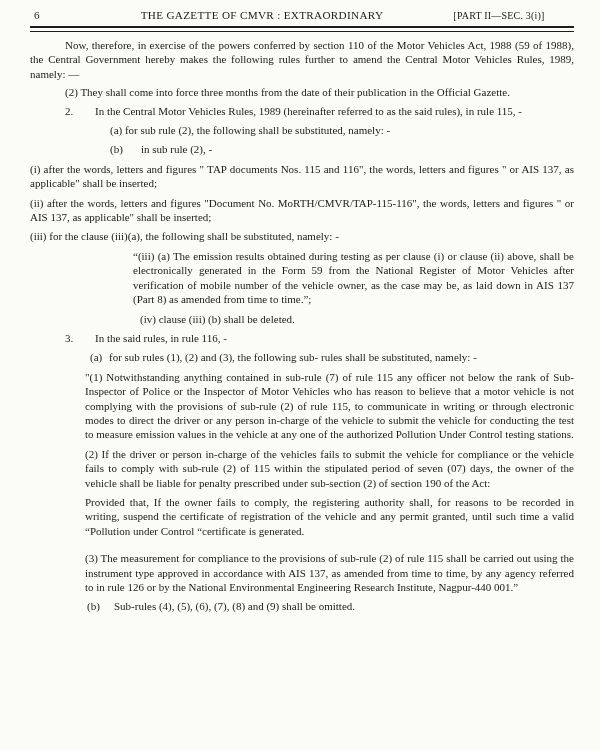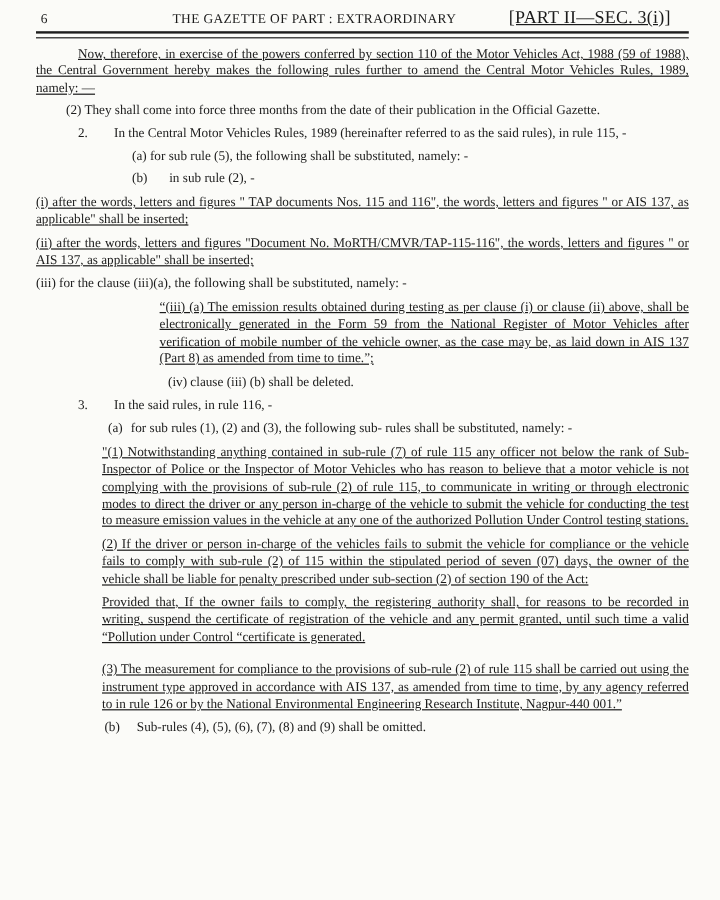--- a/index.html
+++ b/index.html
@@ -10,30 +10,30 @@
     font-family: "Liberation Serif", serif;
     font-size: 11px;
     line-height: 14.4px;
   }
   .page { width: 600px; height: 750px; padding: 8px 26px 0 30px; overflow: hidden; }
 
   
   .header { display: flex; align-items: baseline; font-size: 11.2px; line-height: 14px; }
   .pgnum { flex: none; width: 70px; padding-left: 4px; }
   .title { flex: 1; text-align: center; letter-spacing: 0.3px; }
-  .part { flex: none; width: 150px; text-align: left; font-size: 15px; letter-spacing: 0.2px; text-decoration: underline; }
+  .part { flex: none; width: 150px; text-align: center; font-size: 10px; letter-spacing: 0.2px; }
   .double-rule { margin-top: 3px; height: 6px; border-top: 2.5px solid #1d1d1d; border-bottom: 1.3px solid #1d1d1d; }
 
   
   p { margin: 0 0 5px 0; }
-  .justify { text-align: justify; text-decoration: underline; }
+  .justify { text-align: justify; }
   .intro  { text-indent: 35px; margin-top: 6px; margin-bottom: 4px; }
   .rule1  { text-indent: 35px; margin-bottom: 4px; }
   .bold   { font-weight: bold; }
-  .sub2   { margin-left: 25px; margin-bottom: 4px; }
+  .sub2   { margin-left: 35px; margin-bottom: 4px; }
 
   .flex-item { display: flex; margin-bottom: 5px; }
   .ml35 { margin-left: 35px; }
   .ml57 { margin-left: 57px; }
   .ml60 { margin-left: 60px; }
   .ml80 { margin-left: 80px; }
   .num   { flex: none; width: 30px; }
   .lblA  { flex: none; width: 19px; }
   .lblB  { flex: none; width: 31px; }
   .lblB2 { flex: none; width: 27px; }
@@ -47,36 +47,36 @@
   .q3     { margin-left: 55px;  margin-bottom: 5px; }
   .gap-before { margin-top: 13px; }
 </style>
 </head>
 <body>
 
 <div class="page">
 
   <div class="header">
     <span class="pgnum">6</span>
-    <span class="title">THE GAZETTE OF PART : EXTRAORDINARY</span>
+    <span class="title">THE GAZETTE OF CMVR : EXTRAORDINARY</span>
     <span class="part">[PART II—SEC. 3(i)]</span>
   </div>
   <div class="double-rule"></div>
 
   <p class="intro justify">Now, therefore, in exercise of the powers conferred by section 110 of the Motor Vehicles Act, 1988 (59 of 1988), the Central Government hereby makes the following rules further to amend the Central Motor Vehicles Rules, 1989, namely: —</p>
 
 
   <p class="sub2">(2) They shall come into force three months from the date of their publication in the Official Gazette.</p>
 
   <div class="flex-item ml35">
     <span class="num">2.</span>
     <span class="body">In the Central Motor Vehicles Rules, 1989 (hereinafter referred to as the said rules), in rule 115, -</span>
   </div>
 
-  <p class="a1">(a) for sub rule (5), the following shall be substituted, namely: -</p>
+  <p class="a1">(a) for sub rule (2), the following shall be substituted, namely: -</p>
 
 
   <div class="flex-item ml80">
     <span class="lblB">(b)</span>
     <span class="body">in sub rule (2), -</span>
   </div>
 
   <p class="clause justify">(i) after the words, letters and figures " TAP documents Nos. 115 and 116", the words, letters and figures " or AIS 137, as applicable" shall be inserted;</p>
 
   <p class="clause justify">(ii) after the words, letters and figures "Document No. MoRTH/CMVR/TAP-115-116", the words, letters and figures " or AIS 137, as applicable" shall be inserted;</p>

